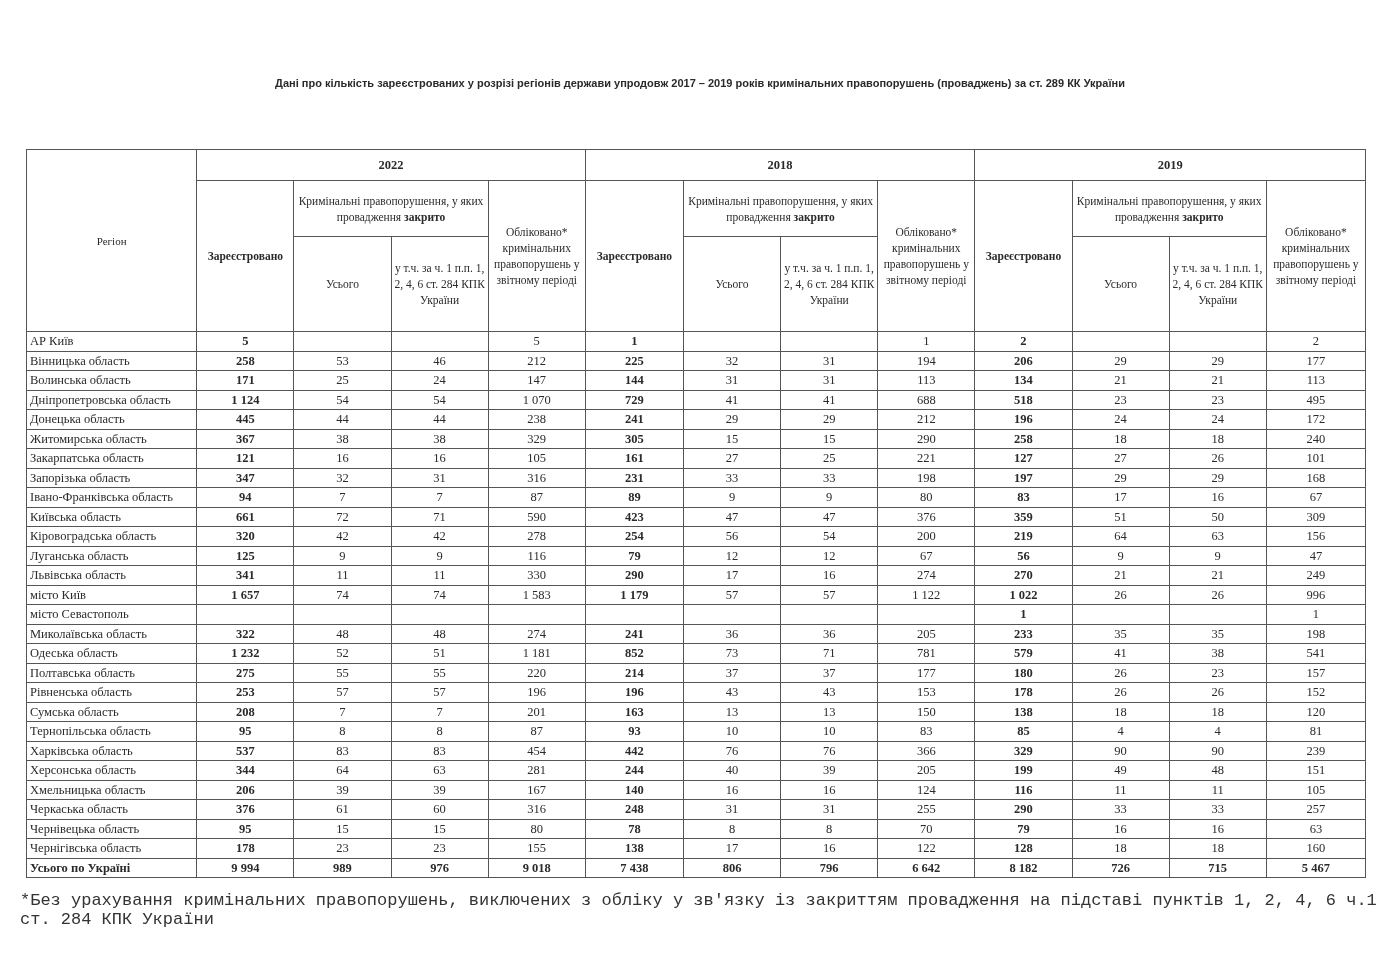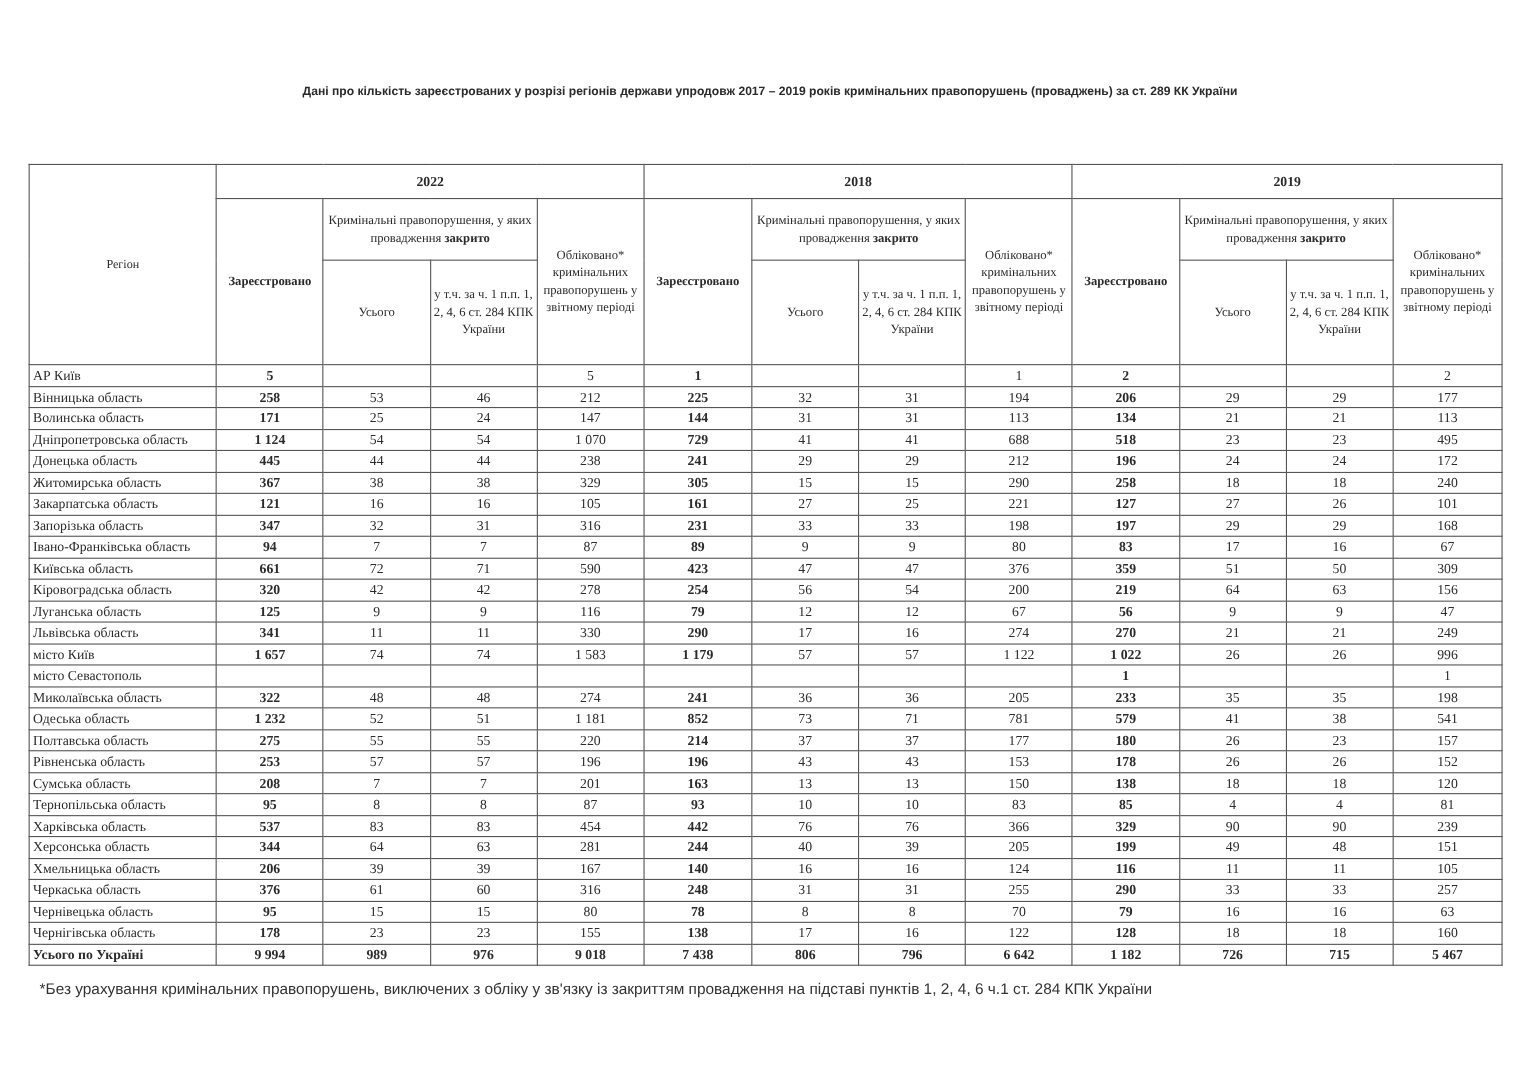--- a/index.html
+++ b/index.html
@@ -25,22 +25,22 @@
     table.data th.year { height: 30px; font-weight: bold; font-size: 12.5px; }
     table.data th.sub1 { height: 55px; }
     table.data th.sub2 { height: 94px; }
     table.data th.reg { font-size: 11px; }
     table.data th.b, .bold-t { font-weight: bold; }
     table.data td { height: 18.5px; line-height: 18px; }
     table.data td.region { text-align: left; padding-left: 3px; }
     table.data td.reg-num { font-weight: bold; }
     table.data tr.total td { font-weight: bold; }
     .footnote {
-      position: absolute; left: 36px; top: 891px; font-size: 14px; color: #333;
-      font-family: Liberation Sans, sans-serif;
+      position: absolute; left: 20px; top: 891px; font-size: 17px; color: #333;
+      font-family: Liberation Mono, monospace;
     }
   </style>
 </head>
 <body>
 
 <div class="title">Дані про кількість зареєстрованих у розрізі регіонів держави упродовж 2017 – 2019 років кримінальних правопорушень (проваджень) за ст. 289 КК України</div>
 
 <table class="data">
   <colgroup>
     <col style="width:170px">
@@ -493,21 +493,21 @@
       <tr class="total">
         <td class="region">Усього по Україні</td>
         <td class="reg-num">9 994</td>
         <td>989</td>
         <td>976</td>
         <td>9 018</td>
         <td class="reg-num">7 438</td>
         <td>806</td>
         <td>796</td>
         <td>6 642</td>
-        <td class="reg-num">1 182</td>
+        <td class="reg-num">8 182</td>
         <td>726</td>
         <td>715</td>
         <td>5 467</td>
       </tr>
     </tbody>
 </table>
 
 <div class="footnote">*Без урахування кримінальних правопорушень, виключених з обліку у зв'язку із закриттям провадження на підставі пунктів 1, 2, 4, 6 ч.1 ст. 284 КПК України</div>
 
 </body></html>

